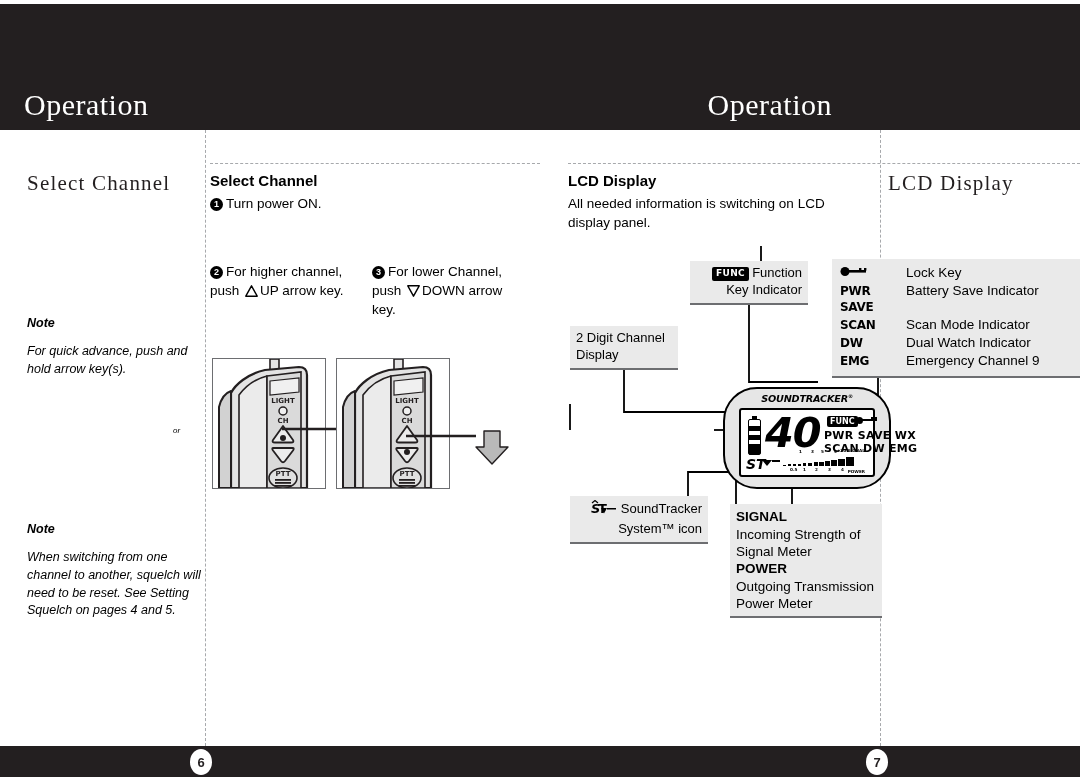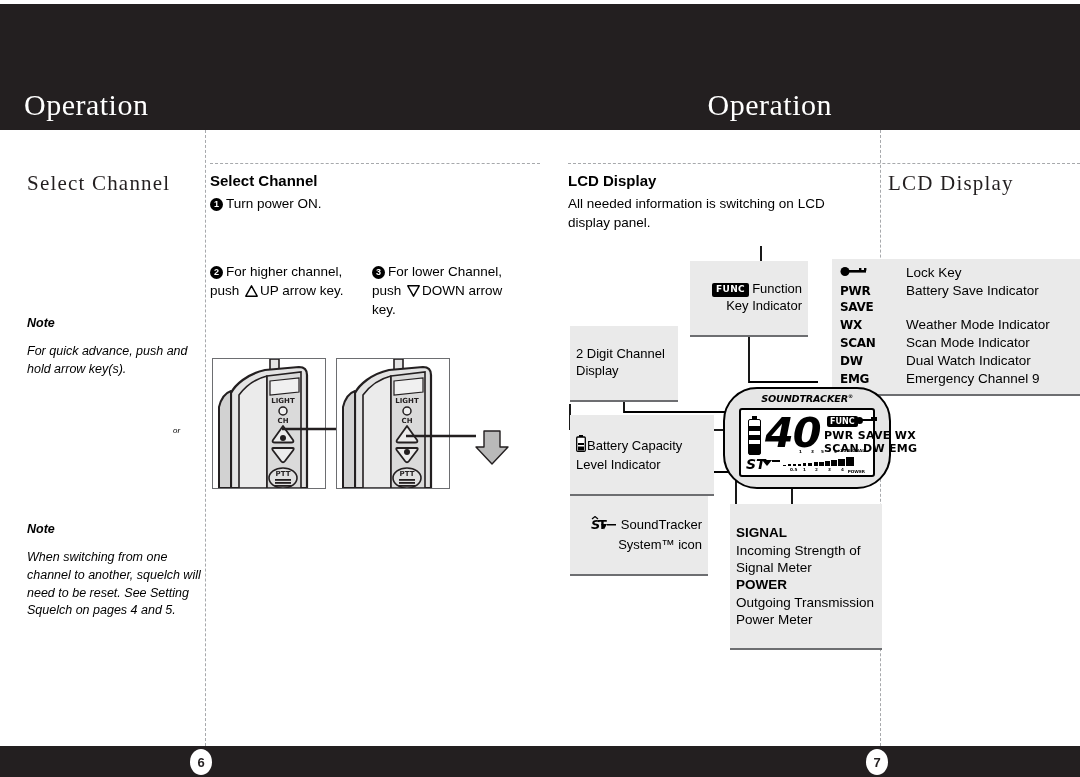--- a/index.html
+++ b/index.html
@@ -136,21 +136,21 @@
   #fig-left  { left: 24px;  top: 379px; width: 140px; height: 74px; border:none; }
   #fig-mid-a { left: 212px; top: 354px; width: 114px; height: 131px; }
   #fig-mid-b { left: 336px; top: 354px; width: 114px; height: 131px; }
 
   
   .callout {
     position: absolute;
     background: #eaeaea;
     border-bottom: 2px solid #6d6e71;
     font-size: 13px; color: #000; line-height: 1.3;
-    padding: 20px 6px;
+    padding: 4px 6px;
   }
   #callout-func      { left: 690px; top: 257px; width: 118px; text-align: right; }
   #callout-channel   { left: 570px; top: 322px; width: 108px; }
   #callout-battery   { left: 570px; top: 411px; width: 144px; }
   #callout-soundtrk  { left: 570px; top: 492px; width: 138px; text-align: right; }
   #callout-meters    { left: 730px; top: 500px; width: 152px; }
   #callout-indicators{ left: 832px; top: 255px; width: 248px; padding: 5px 6px 6px 8px; }
 
   .ind-row { display: flex; align-items: baseline; margin-bottom: 0.5px; }
   .ind-abbr {
@@ -472,30 +472,20 @@
 
     <path d="M232 262 L232 232" stroke="#000" stroke-width="1.8" fill="none"></path>
   </svg>
 
   <div class="callout" id="callout-func">
     <span class="func-chip">FUNC</span><span>Function Key Indicator</span>
   </div>
 
   <div class="callout" id="callout-channel">2 Digit Channel Display</div>
 
-  <div class="callout" id="callout-battery">
-    <span style="display:inline-block; width:11px; vertical-align:-2px;">
-      <svg width="10" height="17" viewBox="0 0 10 17">
-        <rect x="3" y="0" width="4" height="2" fill="#000"></rect>
-        <rect x="0.7" y="2" width="8.6" height="14.3" rx="1" fill="#fff" stroke="#000" stroke-width="1.3"></rect>
-        <rect x="2" y="8" width="6" height="2" fill="#000"></rect>
-        <rect x="2" y="11.5" width="6" height="4" fill="#000"></rect>
-      </svg>
-    </span><span>Battery Capacity Level Indicator</span>
-  </div>
 
   <div class="callout" id="callout-soundtrk">
     <span style="display:inline-block; width:30px; vertical-align:-3px;">
       <svg width="30" height="16" viewBox="0 0 30 16">
         <text x="0" y="13" font-family="DejaVu Sans, sans-serif" font-size="13" font-weight="bold" font-style="italic" fill="#000">S</text>
         <text x="7" y="13" font-family="DejaVu Sans, sans-serif" font-size="13" font-weight="bold" fill="#000">T</text>
         <path d="M1 3 L4 0.5 L7 3" fill="none" stroke="#000" stroke-width="1.2"></path>
         <path d="M10 8 L16 8 L13 13.5 Z" fill="#000"></path>
         <rect x="16" y="8" width="9" height="1.5" fill="#000"></rect>
       </svg>
@@ -517,24 +507,20 @@
           <rect x="8" y="4" width="18" height="2.6" fill="#000"></rect>
           <rect x="19" y="2" width="2.4" height="2.6" fill="#000"></rect>
           <rect x="24" y="2" width="2.4" height="2.6" fill="#000"></rect>
         </svg>
       </div>
       <div class="ind-desc">Lock Key</div>
     </div>
     <div class="ind-row">
       <div class="ind-abbr">PWR SAVE</div>
       <div class="ind-desc">Battery Save Indicator</div>
-    </div>
-    <div class="ind-row">
-      <div class="ind-abbr">WX</div>
-      <div class="ind-desc">Weather Mode Indicator</div>
     </div>
     <div class="ind-row">
       <div class="ind-abbr">SCAN</div>
       <div class="ind-desc">Scan Mode Indicator</div>
     </div>
     <div class="ind-row">
       <div class="ind-abbr">DW</div>
       <div class="ind-desc">Dual Watch Indicator</div>
     </div>
     <div class="ind-row">

